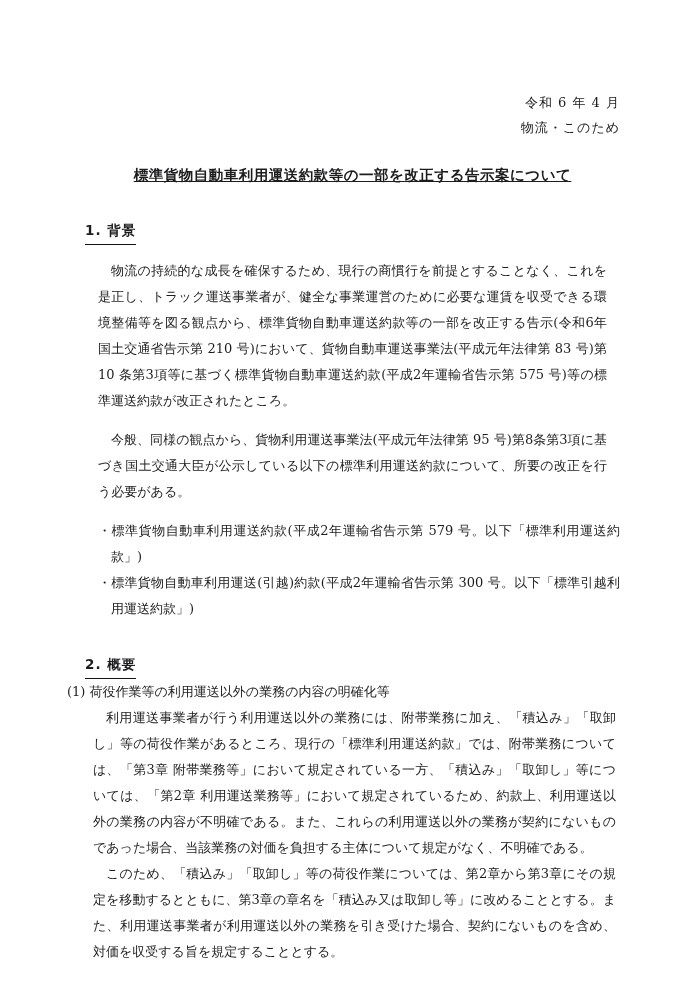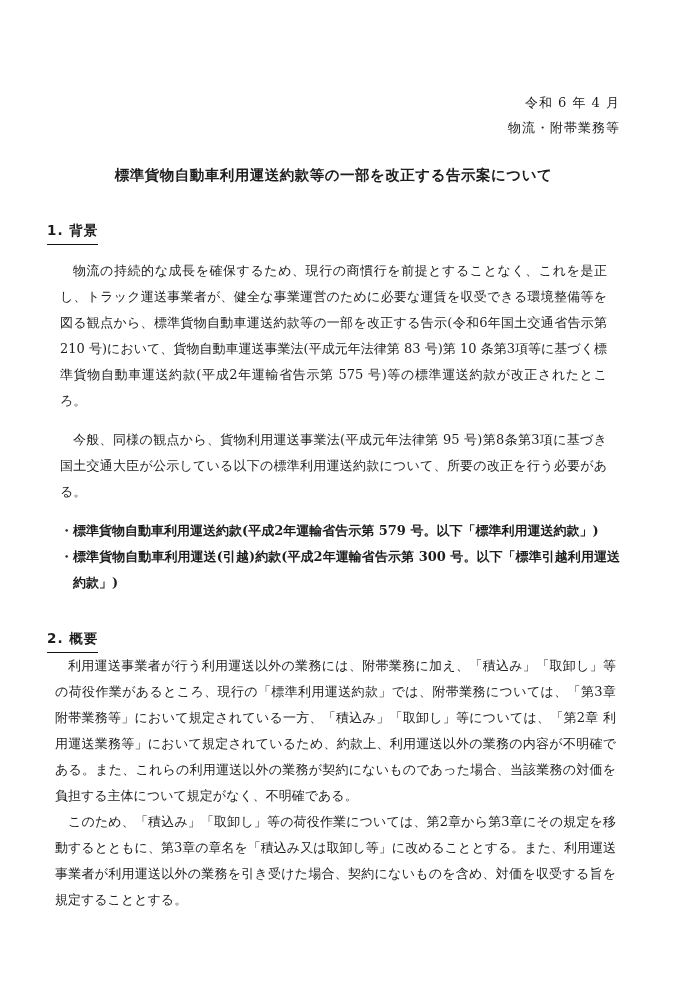--- a/index.html
+++ b/index.html
@@ -8,34 +8,35 @@
     background: #ffffff;
     color: #1d1d1f;
     font-family: "DejaVu Serif", "Liberation Serif", serif;
     font-size: 13px;
     line-height: 26px;
     overflow: hidden;
   }
   .page {
     box-sizing: border-box;
     width: 700px; height: 1001px;
-    padding: 90px 80px 0 47px;
+    padding: 90px 80px 0 85px;
   }
   .doc-header {
     text-align: right;
     line-height: 25px;
     letter-spacing: 1px;
   }
   .doc-title {
     margin-top: 22px;
     text-align: center;
     font-family: "DejaVu Sans", "Liberation Sans", sans-serif;
     font-weight: bold;
     font-size: 14.5px;
     letter-spacing: 0.5px;
+    text-decoration: underline;
   }
   .section-heading {
     margin-top: 29px;
     font-family: "DejaVu Sans", "Liberation Sans", sans-serif;
     font-weight: bold;
     font-size: 13.5px;
     letter-spacing: 1px;
   }
   .section-heading span {
     display: inline-block;
@@ -45,54 +46,54 @@
   .para {
     margin: 13px;
     text-align: justify;
     text-indent: 1em;
   }
   .bullet {
     margin: 0;
     padding-left: 26px;
     text-indent: -13px;
     text-align: justify;
-    font-weight: bold;
   }
   .item-label { margin: 0 0 0 -18px; }
   .item-para {
     margin: 0 4px 0 8px;
     text-align: justify;
     text-indent: 1em;
   }
 </style>
 </head>
 <body>
 
 <div class="page">
 
   <div class="doc-header">
     <div>令和 6 年 4 月</div>
-    <div>物流・附帯業務等</div>
+    <div>物流・このため</div>
   </div>
 
   <div class="doc-title">標準貨物自動車利用運送約款等の一部を改正する告示案について</div>
 
   <div class="section-heading">
     <span>1. 背景</span>
   </div>
 
   <p class="para">物流の持続的な成長を確保するため、現行の商慣行を前提とすることなく、これを是正し、トラック運送事業者が、健全な事業運営のために必要な運賃を収受できる環境整備等を図る観点から、標準貨物自動車運送約款等の一部を改正する告示(令和6年国土交通省告示第 210 号)において、貨物自動車運送事業法(平成元年法律第 83 号)第 10 条第3項等に基づく標準貨物自動車運送約款(平成2年運輸省告示第 575 号)等の標準運送約款が改正されたところ。</p>
   <p class="para">今般、同様の観点から、貨物利用運送事業法(平成元年法律第 95 号)第8条第3項に基づき国土交通大臣が公示している以下の標準利用運送約款について、所要の改正を行う必要がある。</p>
 
   <p class="bullet">・標準貨物自動車利用運送約款(平成2年運輸省告示第 579 号。以下「標準利用運送約款」)</p>
   <p class="bullet">・標準貨物自動車利用運送(引越)約款(平成2年運輸省告示第 300 号。以下「標準引越利用運送約款」)</p>
 
   <div class="section-heading">
     <span>2. 概要</span>
   </div>
 
   <div>
+    <p class="item-label">(1) 荷役作業等の利用運送以外の業務の内容の明確化等</p>
     <p class="item-para">利用運送事業者が行う利用運送以外の業務には、附帯業務に加え、「積込み」「取卸し」等の荷役作業があるところ、現行の「標準利用運送約款」では、附帯業務については、「第3章 附帯業務等」において規定されている一方、「積込み」「取卸し」等については、「第2章 利用運送業務等」において規定されているため、約款上、利用運送以外の業務の内容が不明確である。また、これらの利用運送以外の業務が契約にないものであった場合、当該業務の対価を負担する主体について規定がなく、不明確である。</p>
     <p class="item-para">このため、「積込み」「取卸し」等の荷役作業については、第2章から第3章にその規定を移動するとともに、第3章の章名を「積込み又は取卸し等」に改めることとする。また、利用運送事業者が利用運送以外の業務を引き受けた場合、契約にないものを含め、対価を収受する旨を規定することとする。</p>
 
   </div>
 
 </div>
 
 </body></html>

